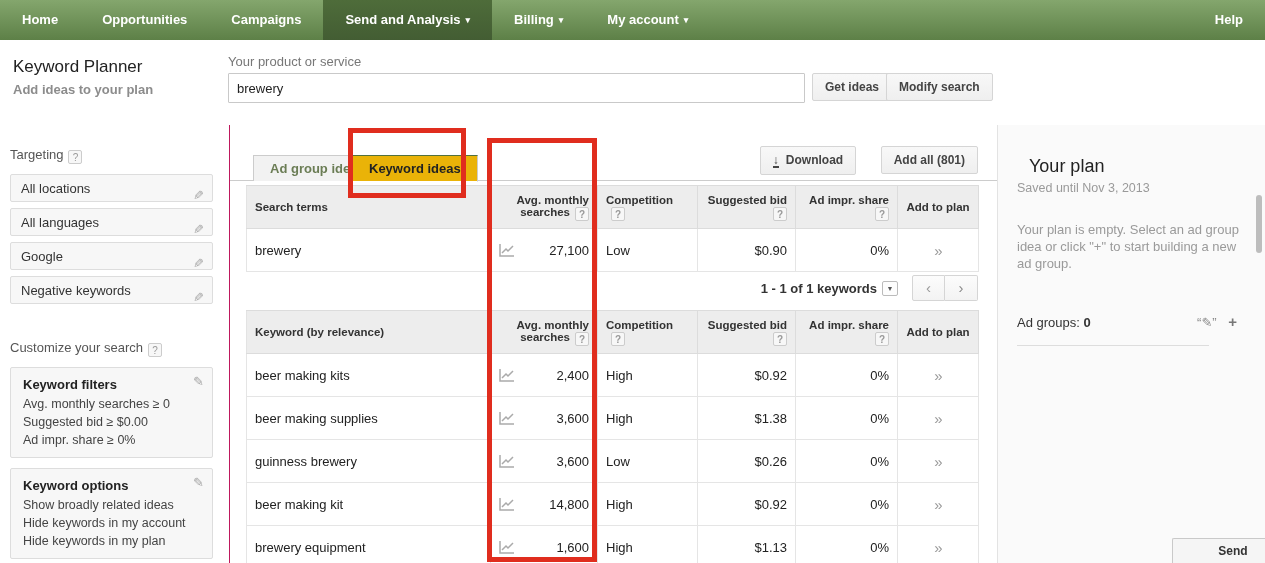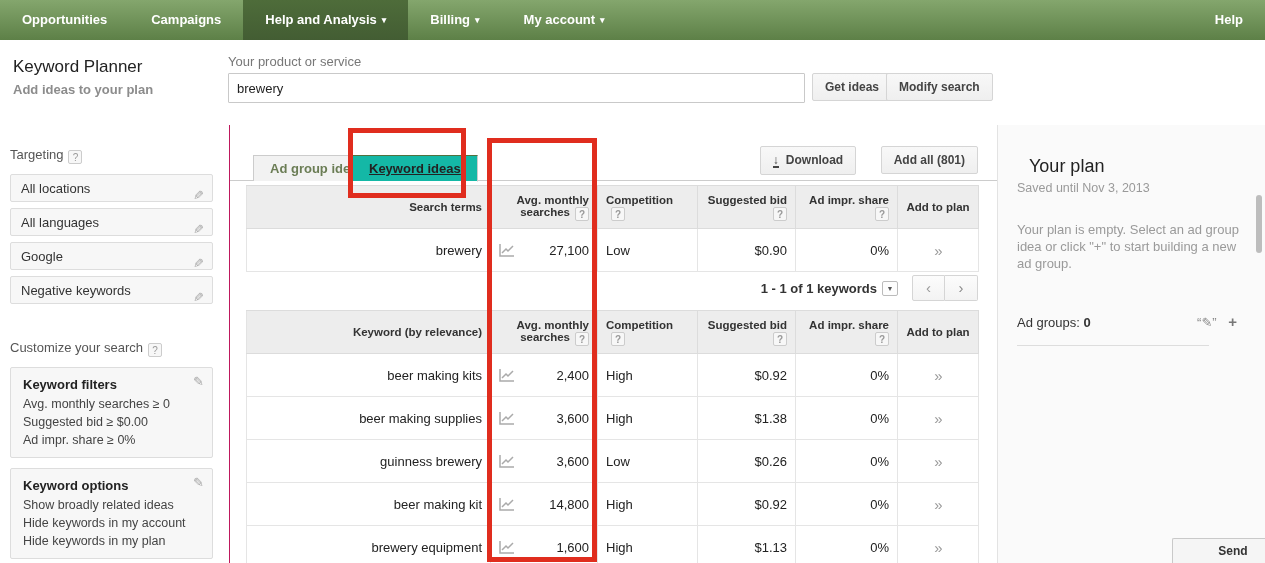--- a/index.html
+++ b/index.html
@@ -69,37 +69,37 @@
   .side-panel.partial { height: 16px; padding: 2px 10px; overflow: hidden; }
 
   
   .main { position: absolute; left: 230px; top: 125px; width: 767px; height: 438px; background: #fff; }
   .tabbar { position: absolute; left: 0; top: 30px; width: 767px; height: 26px; border-bottom: 1px solid #ccc; }
   .tab {
     position: absolute; top: 0; height: 26px; line-height: 25px; padding: 0 16px;
     font-size: 13px; font-weight: bold; cursor: pointer;
   }
   .tab-inactive { left: 23px; background: #f2f2f2; border: 1px solid #ccc; border-bottom: none; color: #6b7d55; }
-  .tab-active { left: 122px; background: #14b8a6; border: 1px solid #ccc; border-top: 1px solid #52703f; border-bottom: 1px solid #fff; color: #222; height: 27px; text-decoration: underline; }
+  .tab-active { left: 122px; background: #eab308; border: 1px solid #ccc; border-top: 1px solid #52703f; border-bottom: 1px solid #fff; color: #222; height: 27px; }
   .toolbar-btns { position: absolute; right: 19px; top: 21px; }
   .dl-icon { display: inline-block; font-weight: bold; border-bottom: 2px solid #444; line-height: 11px; margin-right: 7px; font-size: 12px; }
   .toolbar-btns .btn { margin-left: 20px; }
 
   table.ktable { position: absolute; left: 16px; width: 732px; border-collapse: collapse; table-layout: fixed; background: #fff; }
   table.t1 { top: 60px; }
   table.t2 { top: 185px; }
   .ktable th {
     background: #ededed; border: 1px solid #dcdcdc; border-left: 1px solid #e3e3e3;
     font-size: 11.5px; color: #333; height: 43px; padding: 4px 8px; font-weight: bold;
   }
   .ktable td {
     border: 1px solid #e5e5e5; border-top: 1px solid #ddd;
     font-size: 13px; color: #222; height: 43px; padding: 4px 8px; background: #fff;
   }
-  .col-term  { width: 244px; text-align: right; }
+  .col-term  { width: 244px; text-align: left; }
   .col-avg   { width: 107px; text-align: right; }
   .col-comp  { width: 100px; text-align: left; }
   .col-bid   { width: 98px;  text-align: right; }
   .col-share { width: 102px; text-align: right; }
   .col-add   { width: 81px;  text-align: center; }
   .th-stack span.lbl { display: block; }
   .avg-cell { position: relative; }
   .chart-icon { position: absolute; left: 8px; top: 14px; cursor: pointer; }
   .add-btn { color: #9a9a9a; font-size: 15px; cursor: pointer; letter-spacing: -1px; }
 
@@ -139,23 +139,24 @@
 
   
   .anno { position: absolute; border: 5px solid #e02d1e; pointer-events: none; z-index: 50; }
   .anno-tab { left: 348px; top: 128px; width: 118px; height: 70px; }
   .anno-col { left: 487px; top: 138px; width: 110px; height: 424px; }
 </style>
 </head>
 <body>
 
 <div class="topnav">
+  <div class="nav-item">Home</div>
   <div class="nav-item">Opportunities</div>
   <div class="nav-item">Campaigns</div>
-  <div class="nav-item active"><span>Help and Analysis</span><span class="nav-caret">▾</span></div>
+  <div class="nav-item active"><span>Send and Analysis</span><span class="nav-caret">▾</span></div>
   <div class="nav-item"><span>Billing</span><span class="nav-caret">▾</span></div>
   <div class="nav-item"><span>My account</span><span class="nav-caret">▾</span></div>
   <div class="nav-item nav-help">Help</div>
 </div>
 
 <div class="page-header">
   <div class="kp-title">Keyword Planner</div>
   <div class="kp-subtitle">Add ideas to your plan</div>
   <div class="search-label">Your product or service</div>
   <input class="search-input" type="text" value="brewery" style="">

